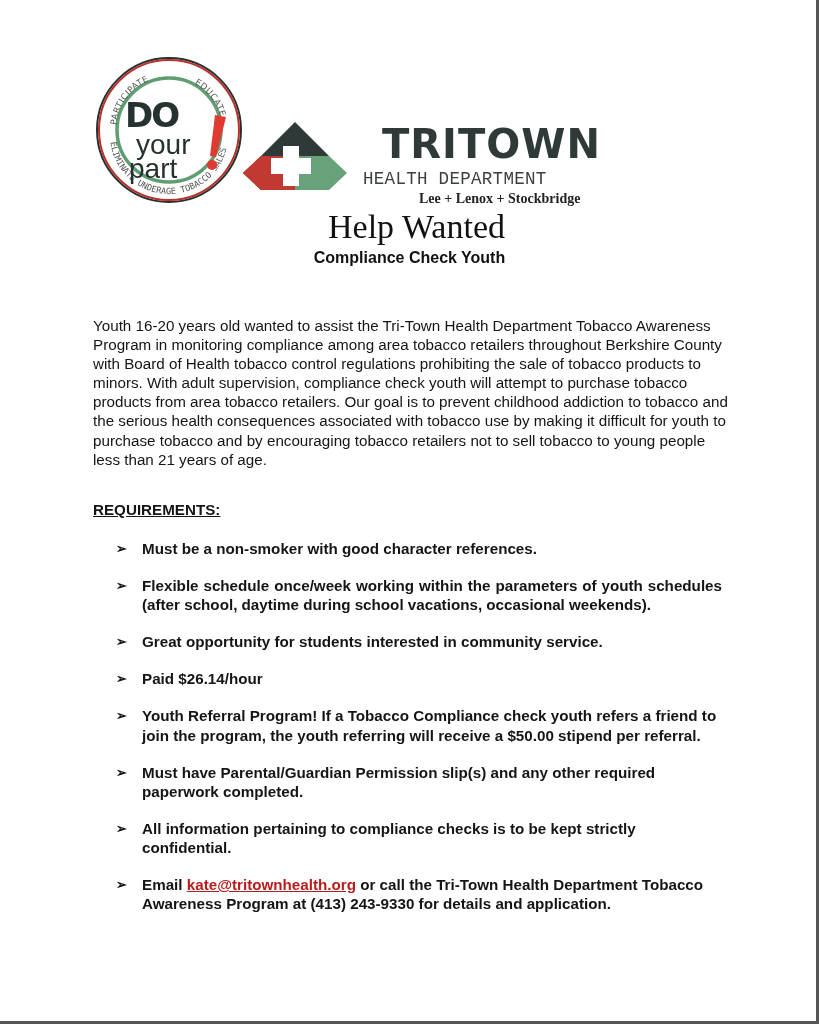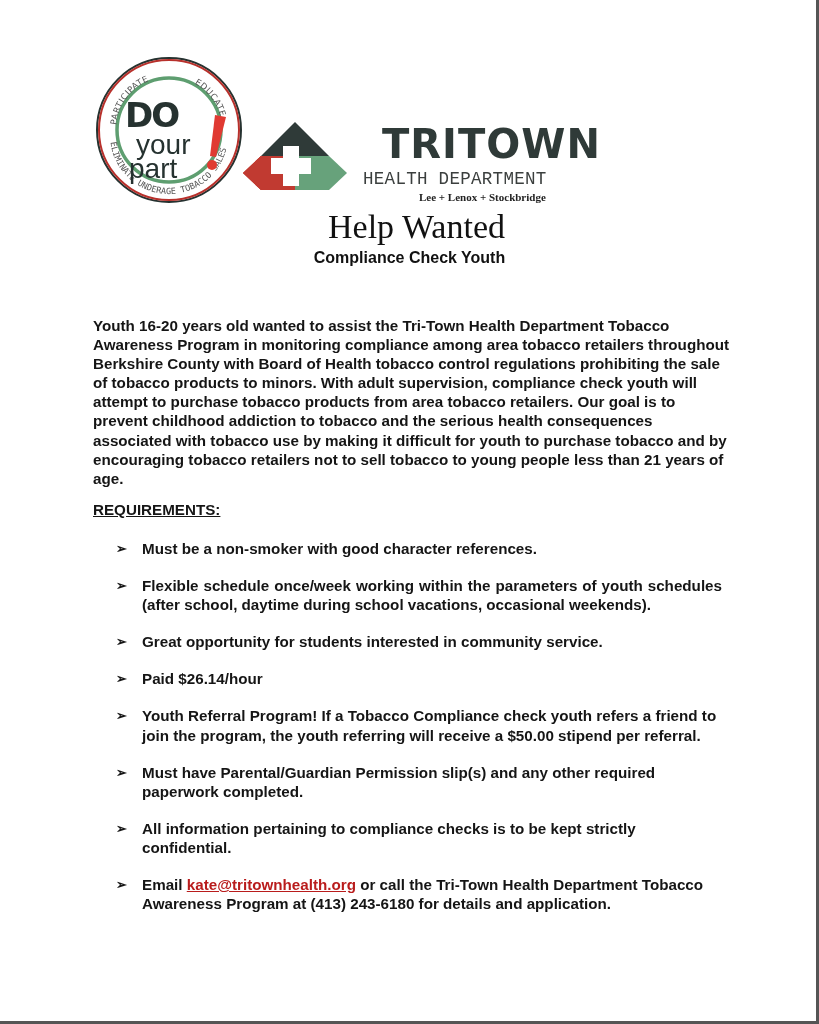--- a/index.html
+++ b/index.html
@@ -15,33 +15,33 @@
   .tt-name {
     position: absolute; left: 362px; top: 124px; font-family: "DejaVu Sans", sans-serif;
     font-weight: bold; font-size: 40px; letter-spacing: 1px; color: #2f3a38; line-height: 1; margin-left: 20px;
   }
   .tt-dept {
     position: absolute; left: 363px; top: 171px; font-family: Liberation Mono, monospace;
     font-size: 17.5px; color: #3b3f3e; letter-spacing: 0.3px; line-height: 1; font-weight: 300;
   }
   .tt-towns {
     position: absolute; left: 419px; top: 192px; font-family: "Liberation Serif", serif;
-    font-weight: bold; font-size: 11px; color: #222; line-height: 1;
+    font-weight: bold; font-size: 14px; color: #222; line-height: 1;
   }
   .help-wanted {
     position: absolute; left: 0; width: 819px; top: 208px; text-align: center;
     font-family: "Liberation Serif", serif; font-size: 34px; color: #111; line-height: 1.1; padding-left: 7px;
   }
   .subtitle {
     position: absolute; left: 0; width: 819px; top: 249px; text-align: center;
     font-family: "Liberation Sans", sans-serif; font-weight: bold; font-size: 16px; color: #111; line-height: 1.1;
   }
   .intro {
     position: absolute; left: 93px; top: 316px; width: 640px;
-    font-weight: bold; font-size: 15.2px; line-height: 19.1px; color: #151515;
+    font-weight: normal; font-size: 15.2px; line-height: 19.1px; color: #151515;
   }
   .req-heading {
     position: absolute; left: 93px; top: 501px; font-weight: bold; font-size: 15.2px;
     text-decoration: underline; color: #151515;
   }
   .req-list { position: absolute; left: 116px; top: 539px; width: 606px; margin: 0; padding: 0; list-style: none; }
   .req-item { display: flex; font-weight: bold; font-size: 15.2px; line-height: 19.1px; color: #151515; margin-bottom: 18px; }
   .req-item .bullet { width: 26px; flex: 0 0 26px; font-size: 13px; }
   .req-item .txt { flex: 1; }
   .req-item.justify .txt { text-align: justify; text-align-last: left; }
@@ -120,18 +120,18 @@
   <li class="req-item">
     <span class="bullet">➢</span>
     <span class="txt">Must have Parental/Guardian Permission slip(s) and any other required paperwork completed.</span>
   </li>
   <li class="req-item">
     <span class="bullet">➢</span>
     <span class="txt">All information pertaining to compliance checks is to be kept strictly confidential.</span>
   </li>
   <li class="req-item">
     <span class="bullet">➢</span>
-    <span class="txt"><span>Email </span><a class="email-link" title="kate@tritownhealth.org">kate@tritownhealth.org</a><span> or call the Tri-Town Health Department Tobacco Awareness Program at (413) 243-6180 for details and application.</span></span>
+    <span class="txt"><span>Email </span><a class="email-link" title="kate@tritownhealth.org">kate@tritownhealth.org</a><span> or call the Tri-Town Health Department Tobacco Awareness Program at (413) 243-9330 for details and application.</span></span>
   </li>
 </ul>
 
 <div class="page-border-right"></div>
 <div class="page-border-bottom"></div>
 
 </body></html>

